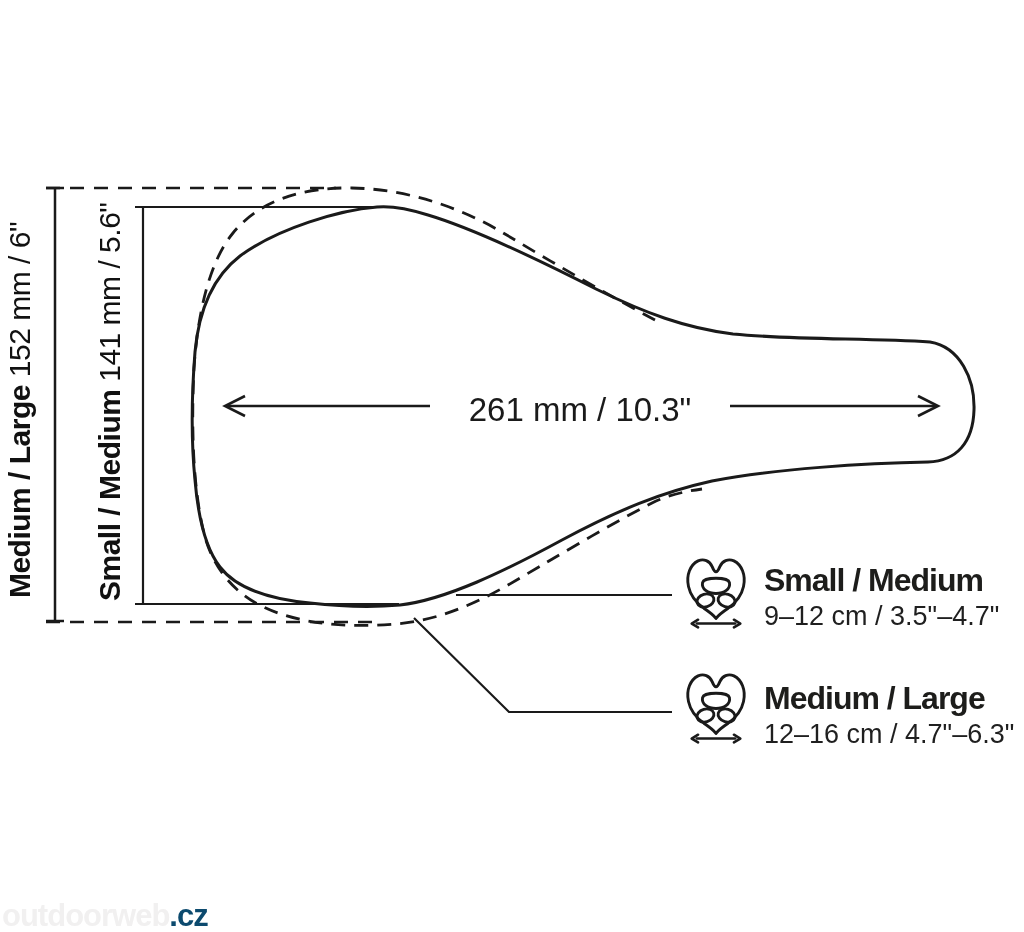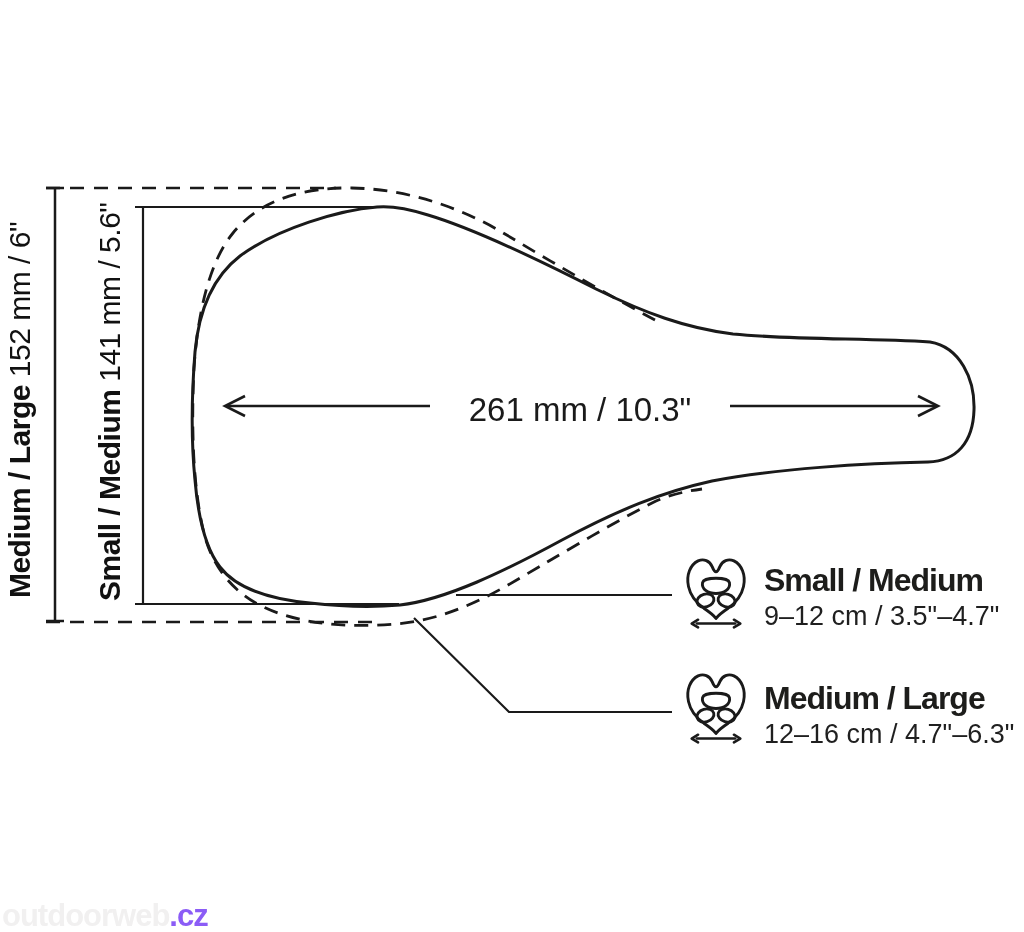--- a/index.html
+++ b/index.html
@@ -55,21 +55,21 @@
   
   .watermark{
     position:absolute;
     left:2px;top:898px;
     font-size:31px;
     font-weight:bold;
     letter-spacing:-1px;
     white-space:nowrap;
   }
   .watermark .g{color:#f1f0f0;}
-  .watermark .o{color:#8b5cf6;}
+  .watermark .o{color:#0c4a6e;}
 </style>
 </head>
 <body>
 
 <div class="canvas">
 
   <svg class="diagram" width="1024" height="932" viewBox="0 0 1024 932">
     <defs>
       <g id="pelvis" stroke="#1a1a1a" fill="none" stroke-linecap="round" stroke-linejoin="round">
 

